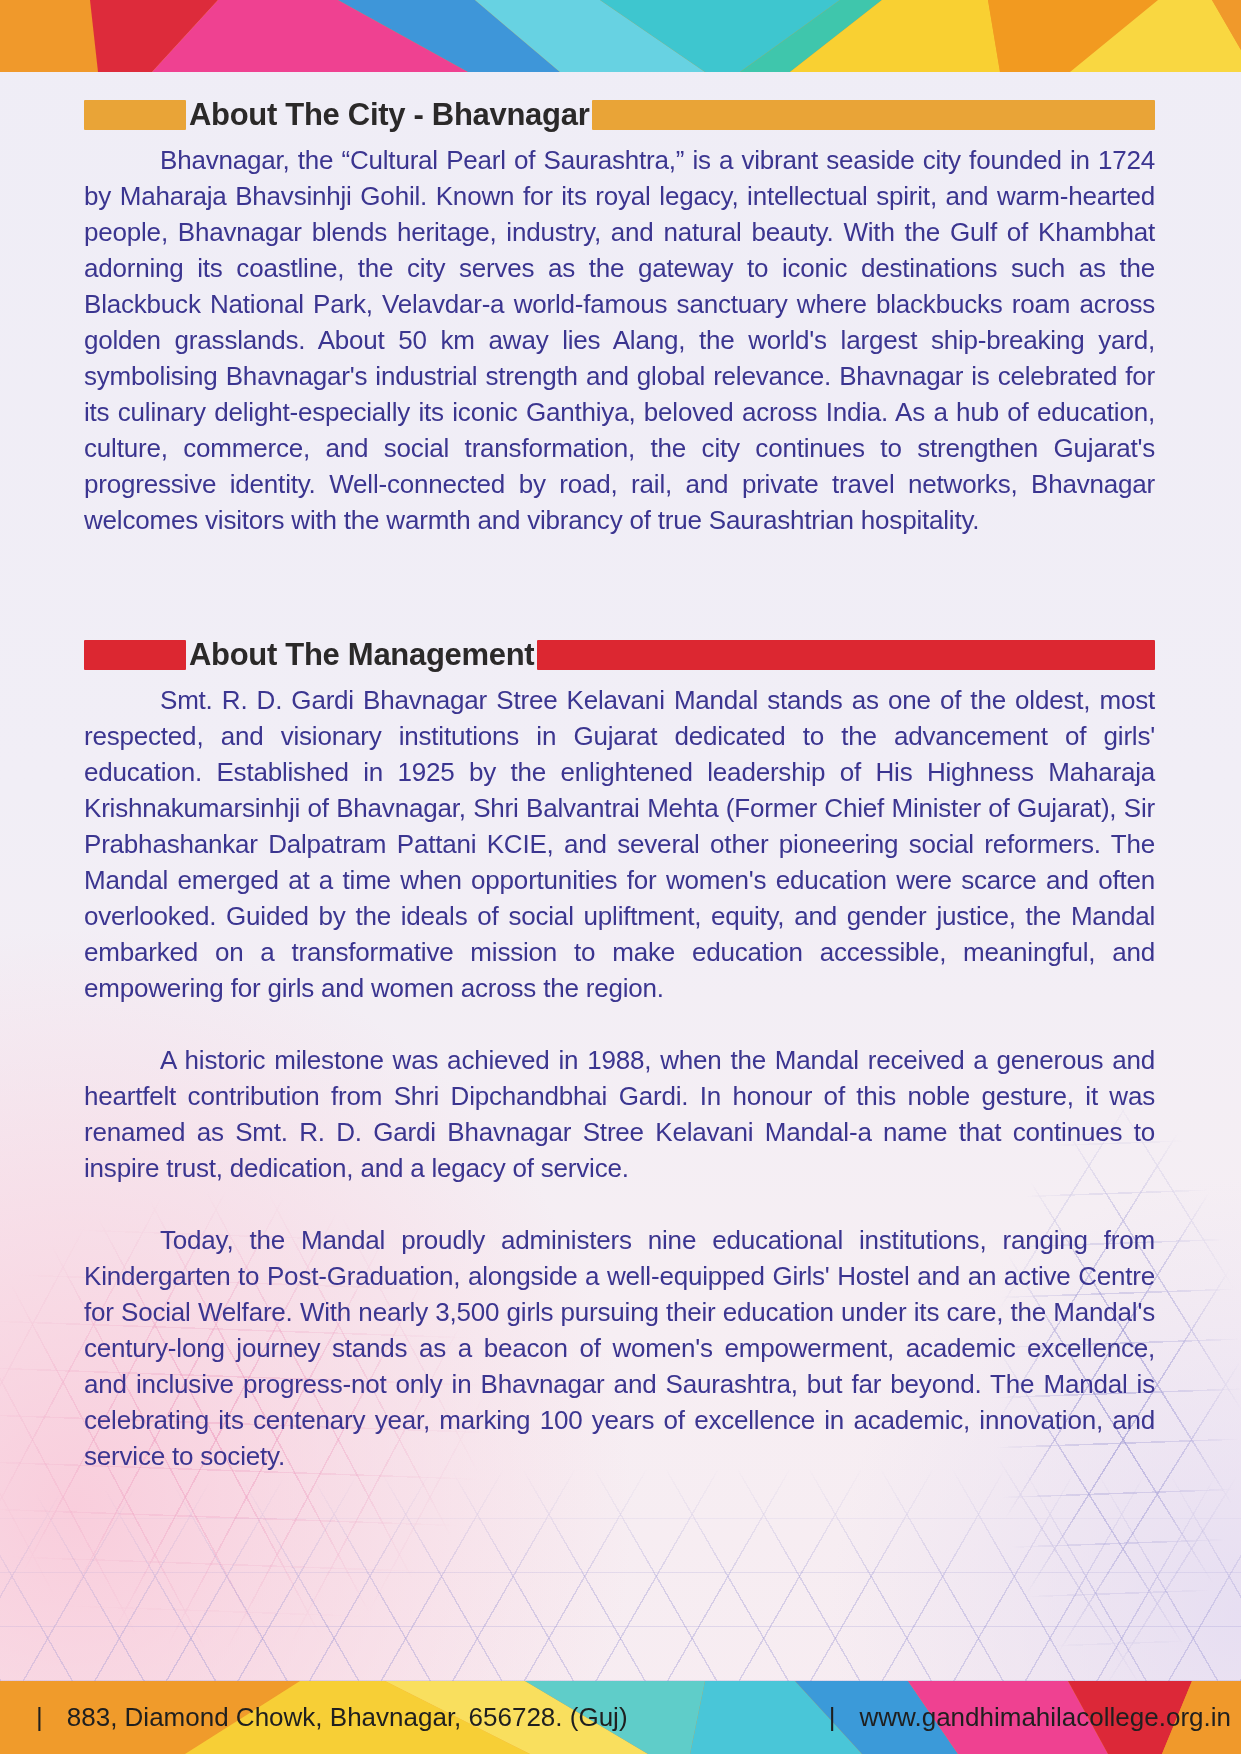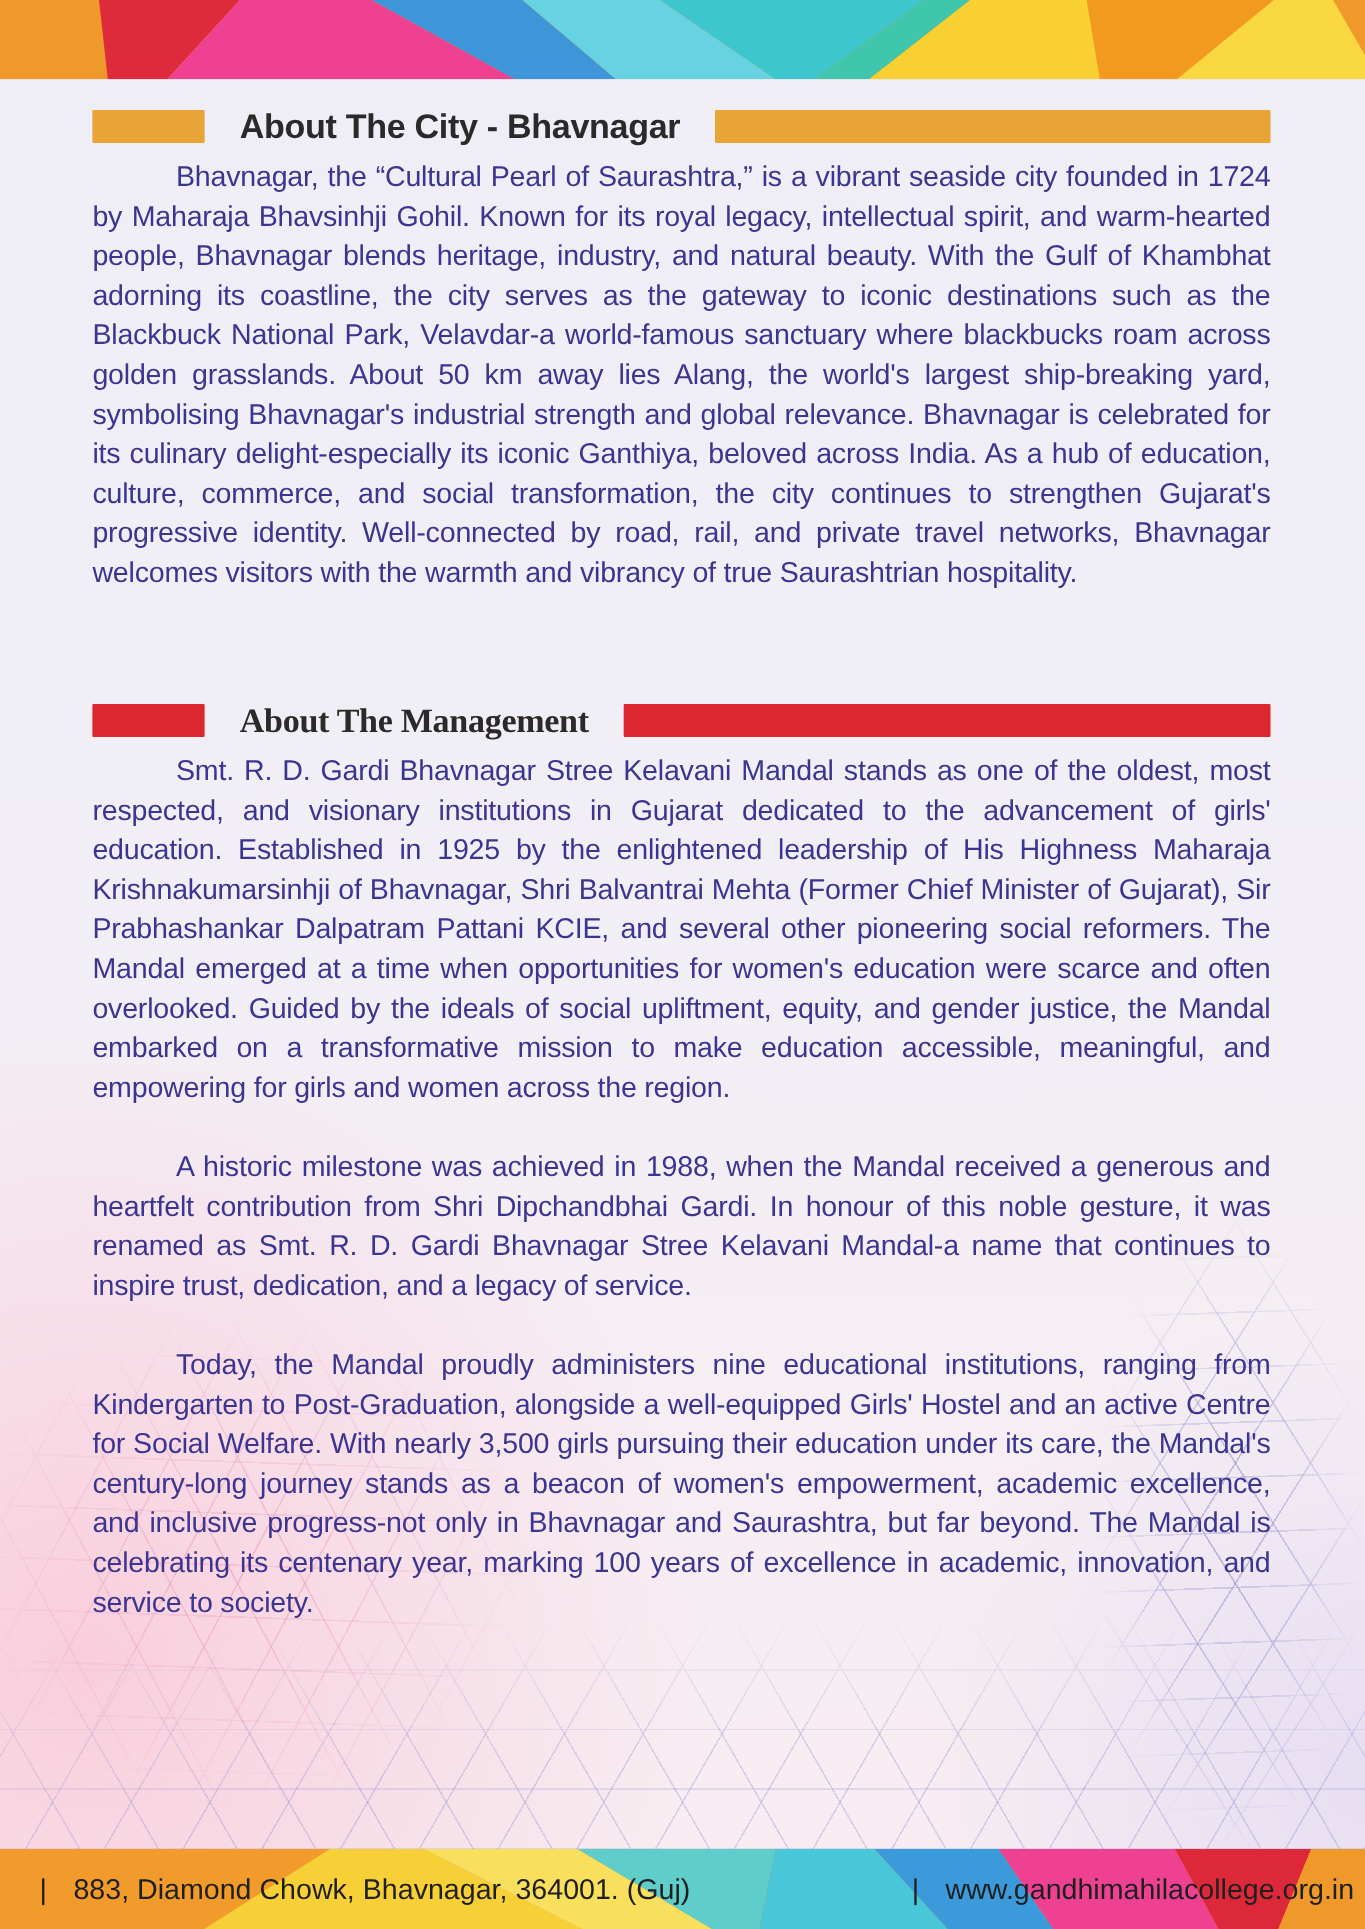--- a/index.html
+++ b/index.html
@@ -41,38 +41,38 @@
     left:0;top:1470px;width:1241px;height:211px;
     background:
       repeating-linear-gradient(60deg,  rgba(150,145,210,.34) 0 1.4px, transparent 1.4px 62px),
       repeating-linear-gradient(-60deg, rgba(150,145,210,.34) 0 1.4px, transparent 1.4px 62px),
       repeating-linear-gradient(0deg,   rgba(150,145,210,.24) 0 1.4px, transparent 1.4px 54px);
     -webkit-mask-image:radial-gradient(140% 120% at 62% 100%, #000 35%, transparent 85%);
             mask-image:radial-gradient(140% 120% at 62% 100%, #000 35%, transparent 85%);
   }
 
   .content{position:relative;z-index:1;padding:72px 86px 0 84px;}
-  .sec-head{display:flex;align-items:center;gap:32px;margin-top:26px;height:34px;}
+  .sec-head{display:flex;align-items:center;gap:3px;margin-top:26px;height:34px;}
   .sec-head .bar{height:30px;border-radius:1px;}
   .sec-head .bar-left{width:102px;flex:0 0 auto;}
   .sec-head .bar-right{flex:1 1 auto;}
   .sec-head.orange .bar{background:#E9A437;}
   .sec-head.red .bar{background:#DC2731;}
   .sec-title{
     font-size:31px;font-weight:700;letter-spacing:-0.3px;
     color:#2B2929;white-space:nowrap;line-height:34px;
   }
   p.body{
     margin:0;margin-top:10px;
     color:#3B3590;
     font-size:26px;line-height:36px;letter-spacing:-0.2px;
     text-align:justify;text-indent:76px;
   }
   p.body.follow{margin-top:36px;}
-  .sec-head.red{margin-top:100px;font-family:Liberation Serif, serif;}
+  .sec-head.red{margin-top:100px;}
 
   .footer-wrap{position:absolute;bottom:0;left:0;width:1241px;height:73px;z-index:2;}
   .footer-text{
     position:absolute;inset:0;display:flex;align-items:center;
     justify-content:space-between;padding:0 10px 0 36px;box-sizing:border-box;
     color:#1F1F1F;font-size:26px;
   }
   .footer-group{display:flex;align-items:center;gap:24px;white-space:nowrap;}
   .sep{font-weight:400;}
 </style>
@@ -131,21 +131,21 @@
       <polygon points="525,0 705,0 690,73 648,73" fill="#5FCDC9"></polygon>
       <polygon points="705,0 795,0 862,73 690,73" fill="#49C6D8"></polygon>
       <polygon points="795,0 908,0 958,73 862,73" fill="#3B9AD9"></polygon>
       <polygon points="908,0 1068,0 1108,73 958,73" fill="#EF4191"></polygon>
       <polygon points="1068,0 1192,0 1162,73 1108,73" fill="#DC2838"></polygon>
       <polygon points="1192,0 1241,0 1241,73 1162,73" fill="#F0992B"></polygon>
     </svg>
     <div class="footer-text">
       <span class="footer-group">
         <span class="sep">|</span>
-        <span>883, Diamond Chowk, Bhavnagar, 364001. (Guj)</span>
+        <span>883, Diamond Chowk, Bhavnagar, 656728. (Guj)</span>
       </span>
       <span class="footer-group">
         <span class="sep">|</span>
         <span>www.gandhimahilacollege.org.in</span>
       </span>
     </div>
   </div>
 
 </div>
 

